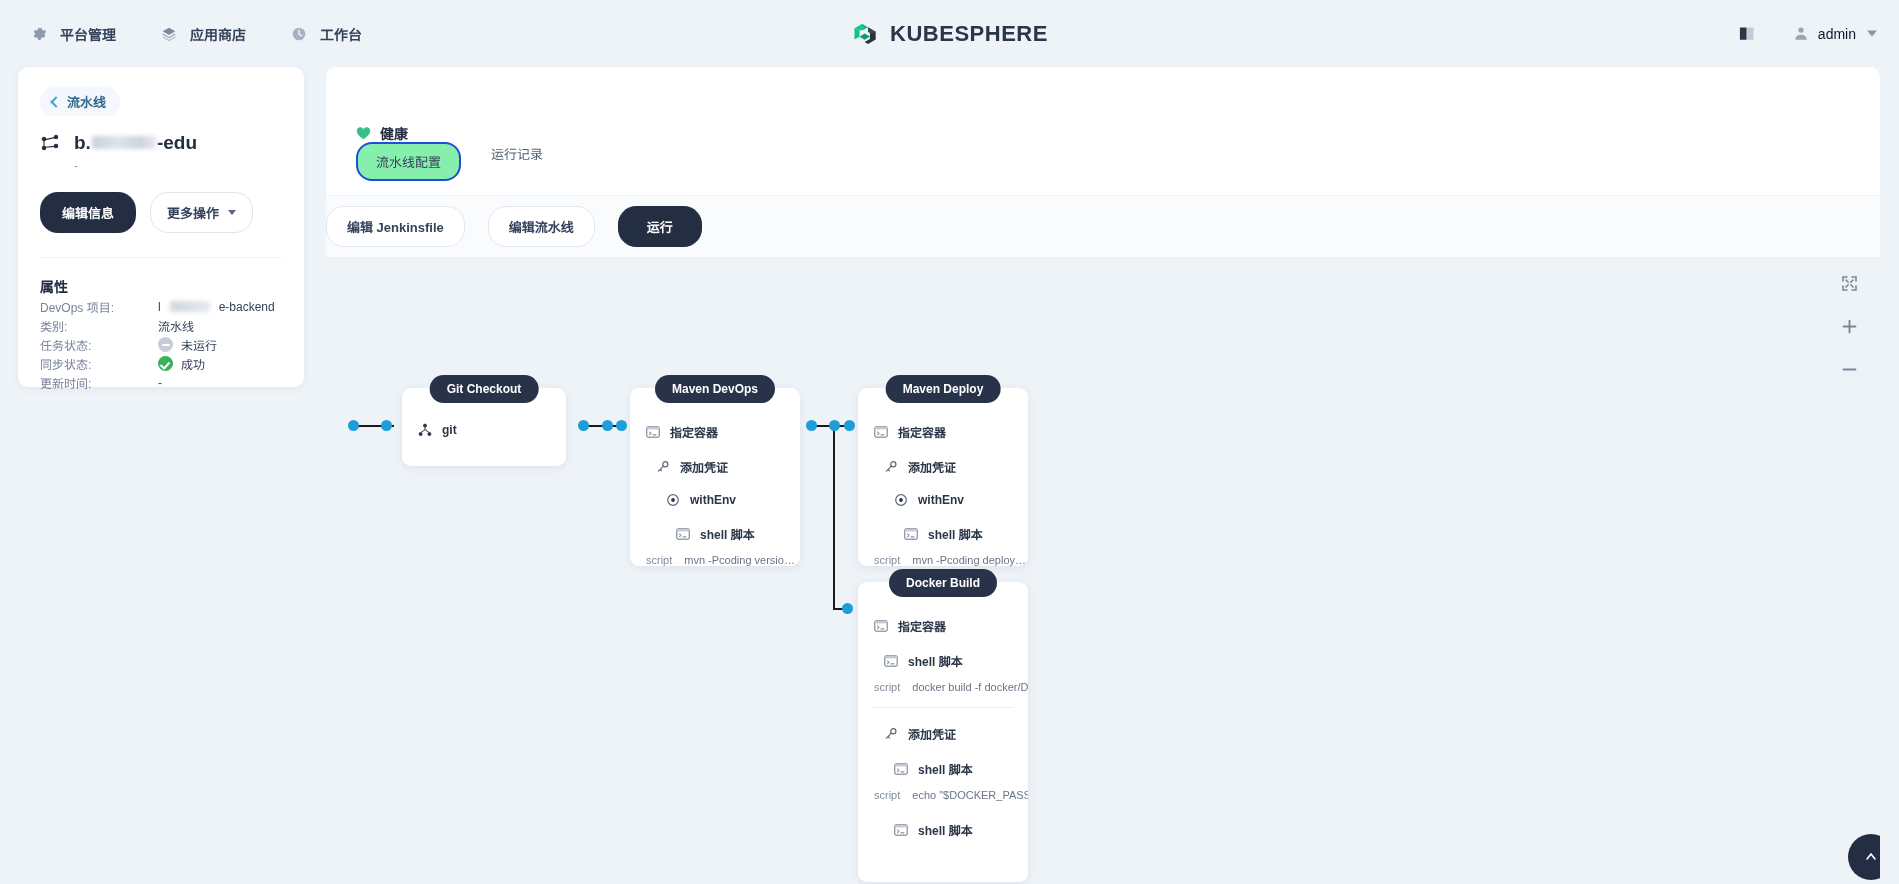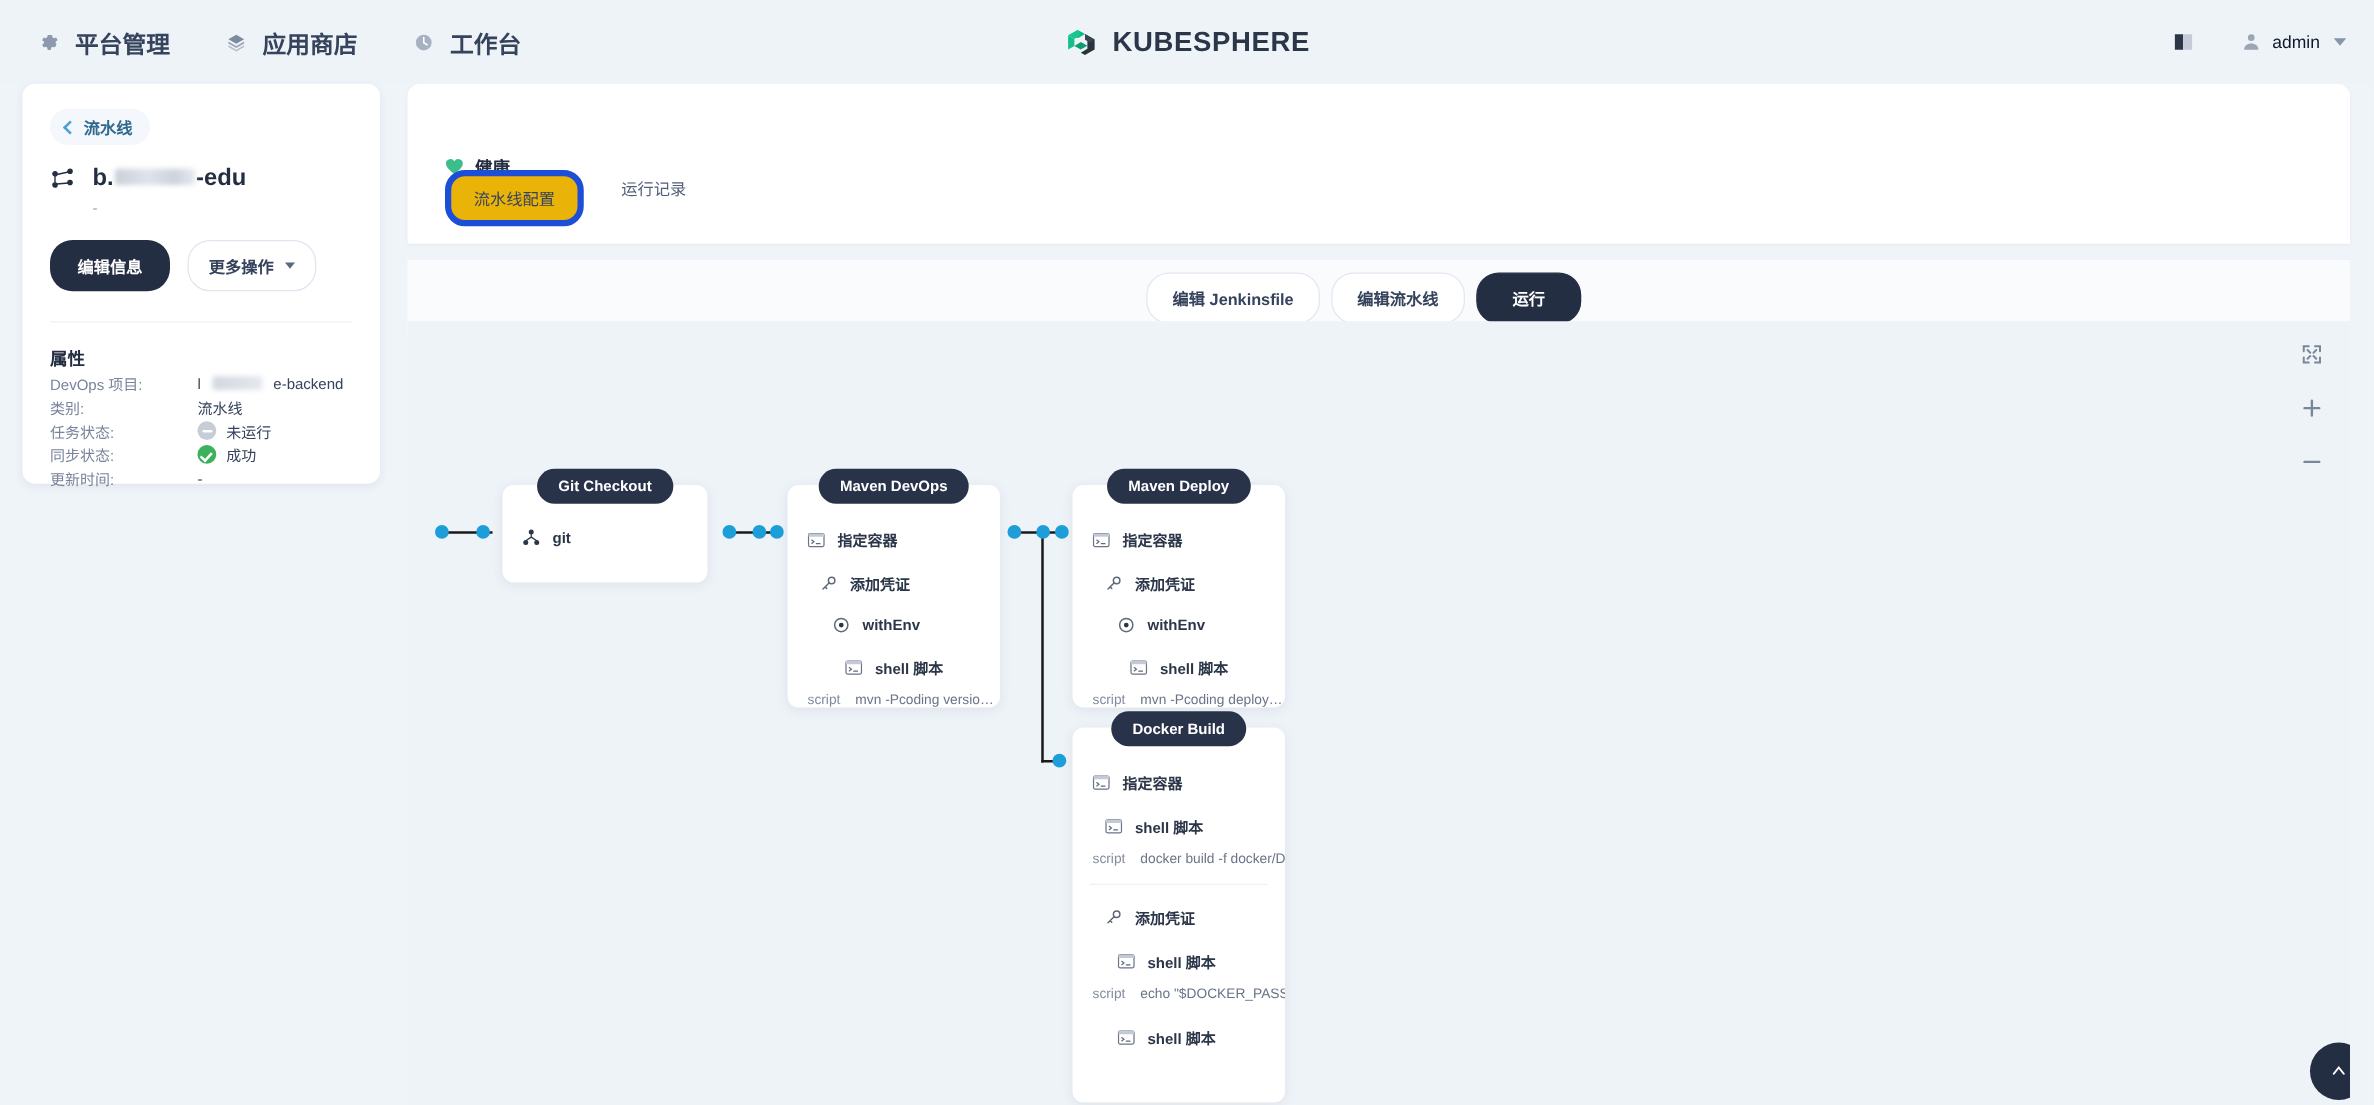--- a/index.html
+++ b/index.html
@@ -15,21 +15,21 @@
   
   .topbar {
     position: absolute; top: 0; left: 0;
     width: 1899px; height: 67px;
     background: #eef3f8;
     display: flex; align-items: center;
   }
   .nav-group { display: flex; align-items: center; gap: 44px; margin-left: 30px; }
   .nav-item {
     display: flex; align-items: center; gap: 12px;
-    color: #36435c; font-size: 19px; font-weight: bold;
+    color: #36435c; font-size: 14px; font-weight: bold;
     cursor: pointer;
   }
   .nav-ico { width: 18px; height: 18px; display: block; color: #8d9aae; }
   .nav-ico svg { width: 18px; height: 18px; display: block; }
 
   .logo-wrap {
     position: absolute; left: 50%; top: 50%;
     transform: translate(-50%, -50%);
     display: flex; align-items: center; gap: 12px;
   }
@@ -171,31 +171,31 @@
 
   .tabs {
     position: absolute; left: 30px; bottom: 14px;
     display: flex; align-items: center; gap: 12px;
   }
   .tab {
     font-size: 13px; color: #4a5costs; padding: 8px 18px;
     border-radius: 16px; cursor: pointer; color: #54607a;
   }
   .tab.active {
-    background: #eab308; border: 5px solid #1d4ed8;
+    background: #86efac; border: 2px solid #1d4ed8;
     color: #36435c; font-weight: normal; margin-top: 16px;
   }
 
   .toolbar {
-    position: absolute; left: 4px; top: 140px;
+    position: absolute; left: 4px; top: 128px;
     width: 1554px; height: 62px;
     background: #f9fbfd;
     border-top: 1px solid #eef2f7;
-    display: flex; align-items: center; justify-content: center;
-    padding-right: 24px; gap: 9px;
+    display: flex; align-items: center; justify-content: flex-start;
+    padding-right: 24px; gap: 23px;
   }
   .tb-btn {
     background: #fff; border: 1px solid #e2e8f0;
     border-radius: 18px; padding: 10px 20px;
     font-size: 13px; font-weight: bold; color: #36435c;
     cursor: pointer;
   }
   .tb-btn.primary {
     background: #242e42; color: #fff; border-color: #242e42;
     padding: 10px 28px;

